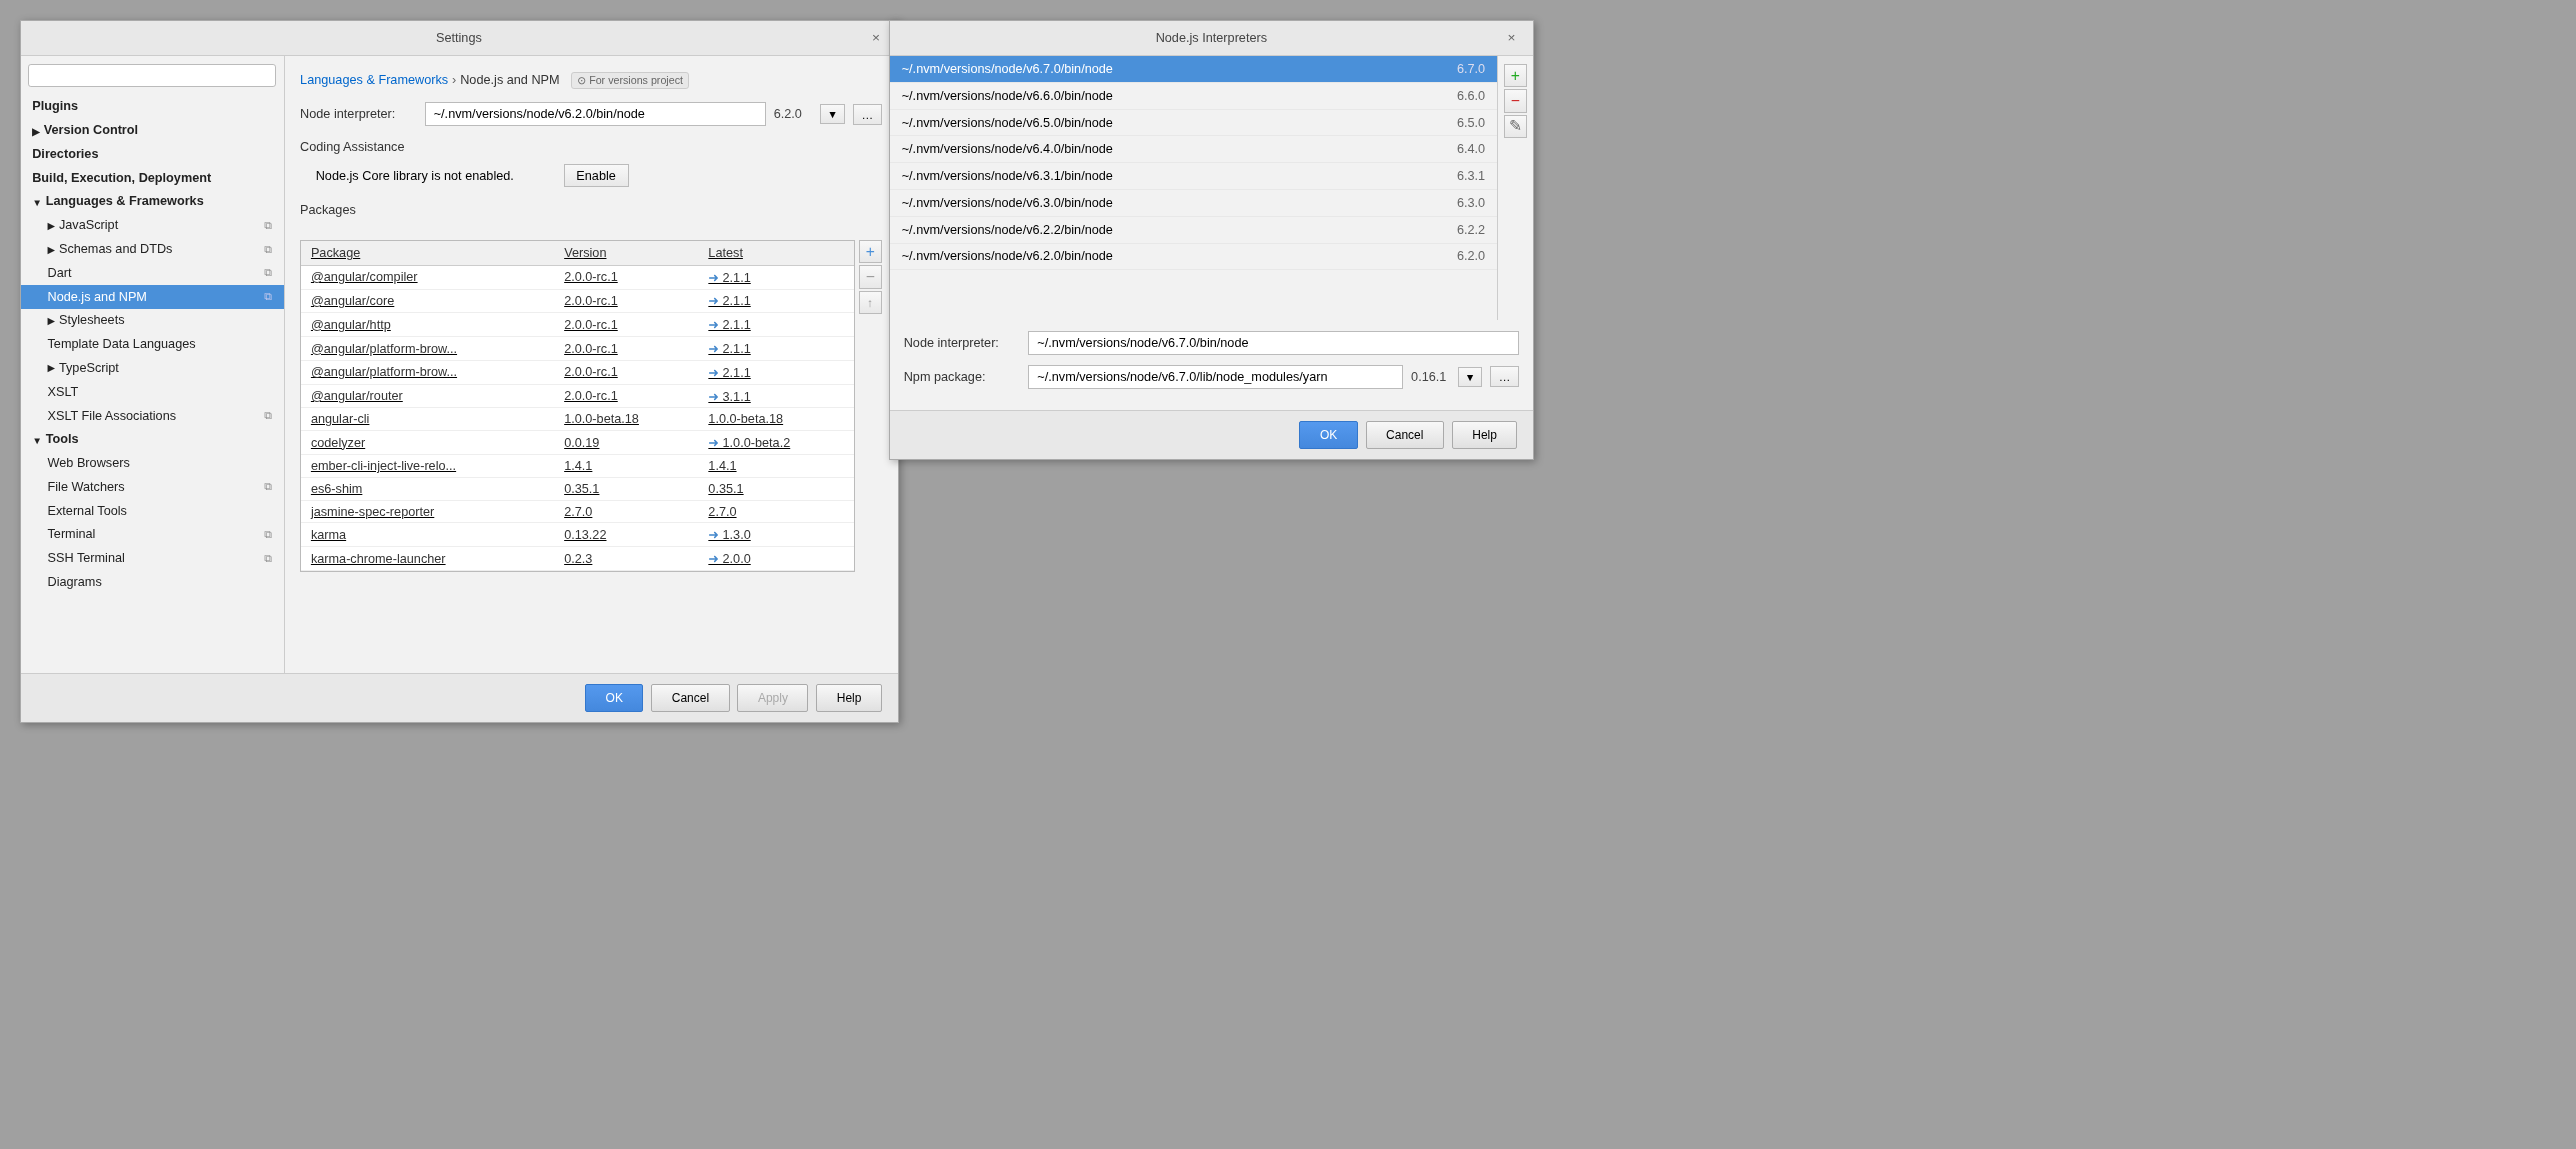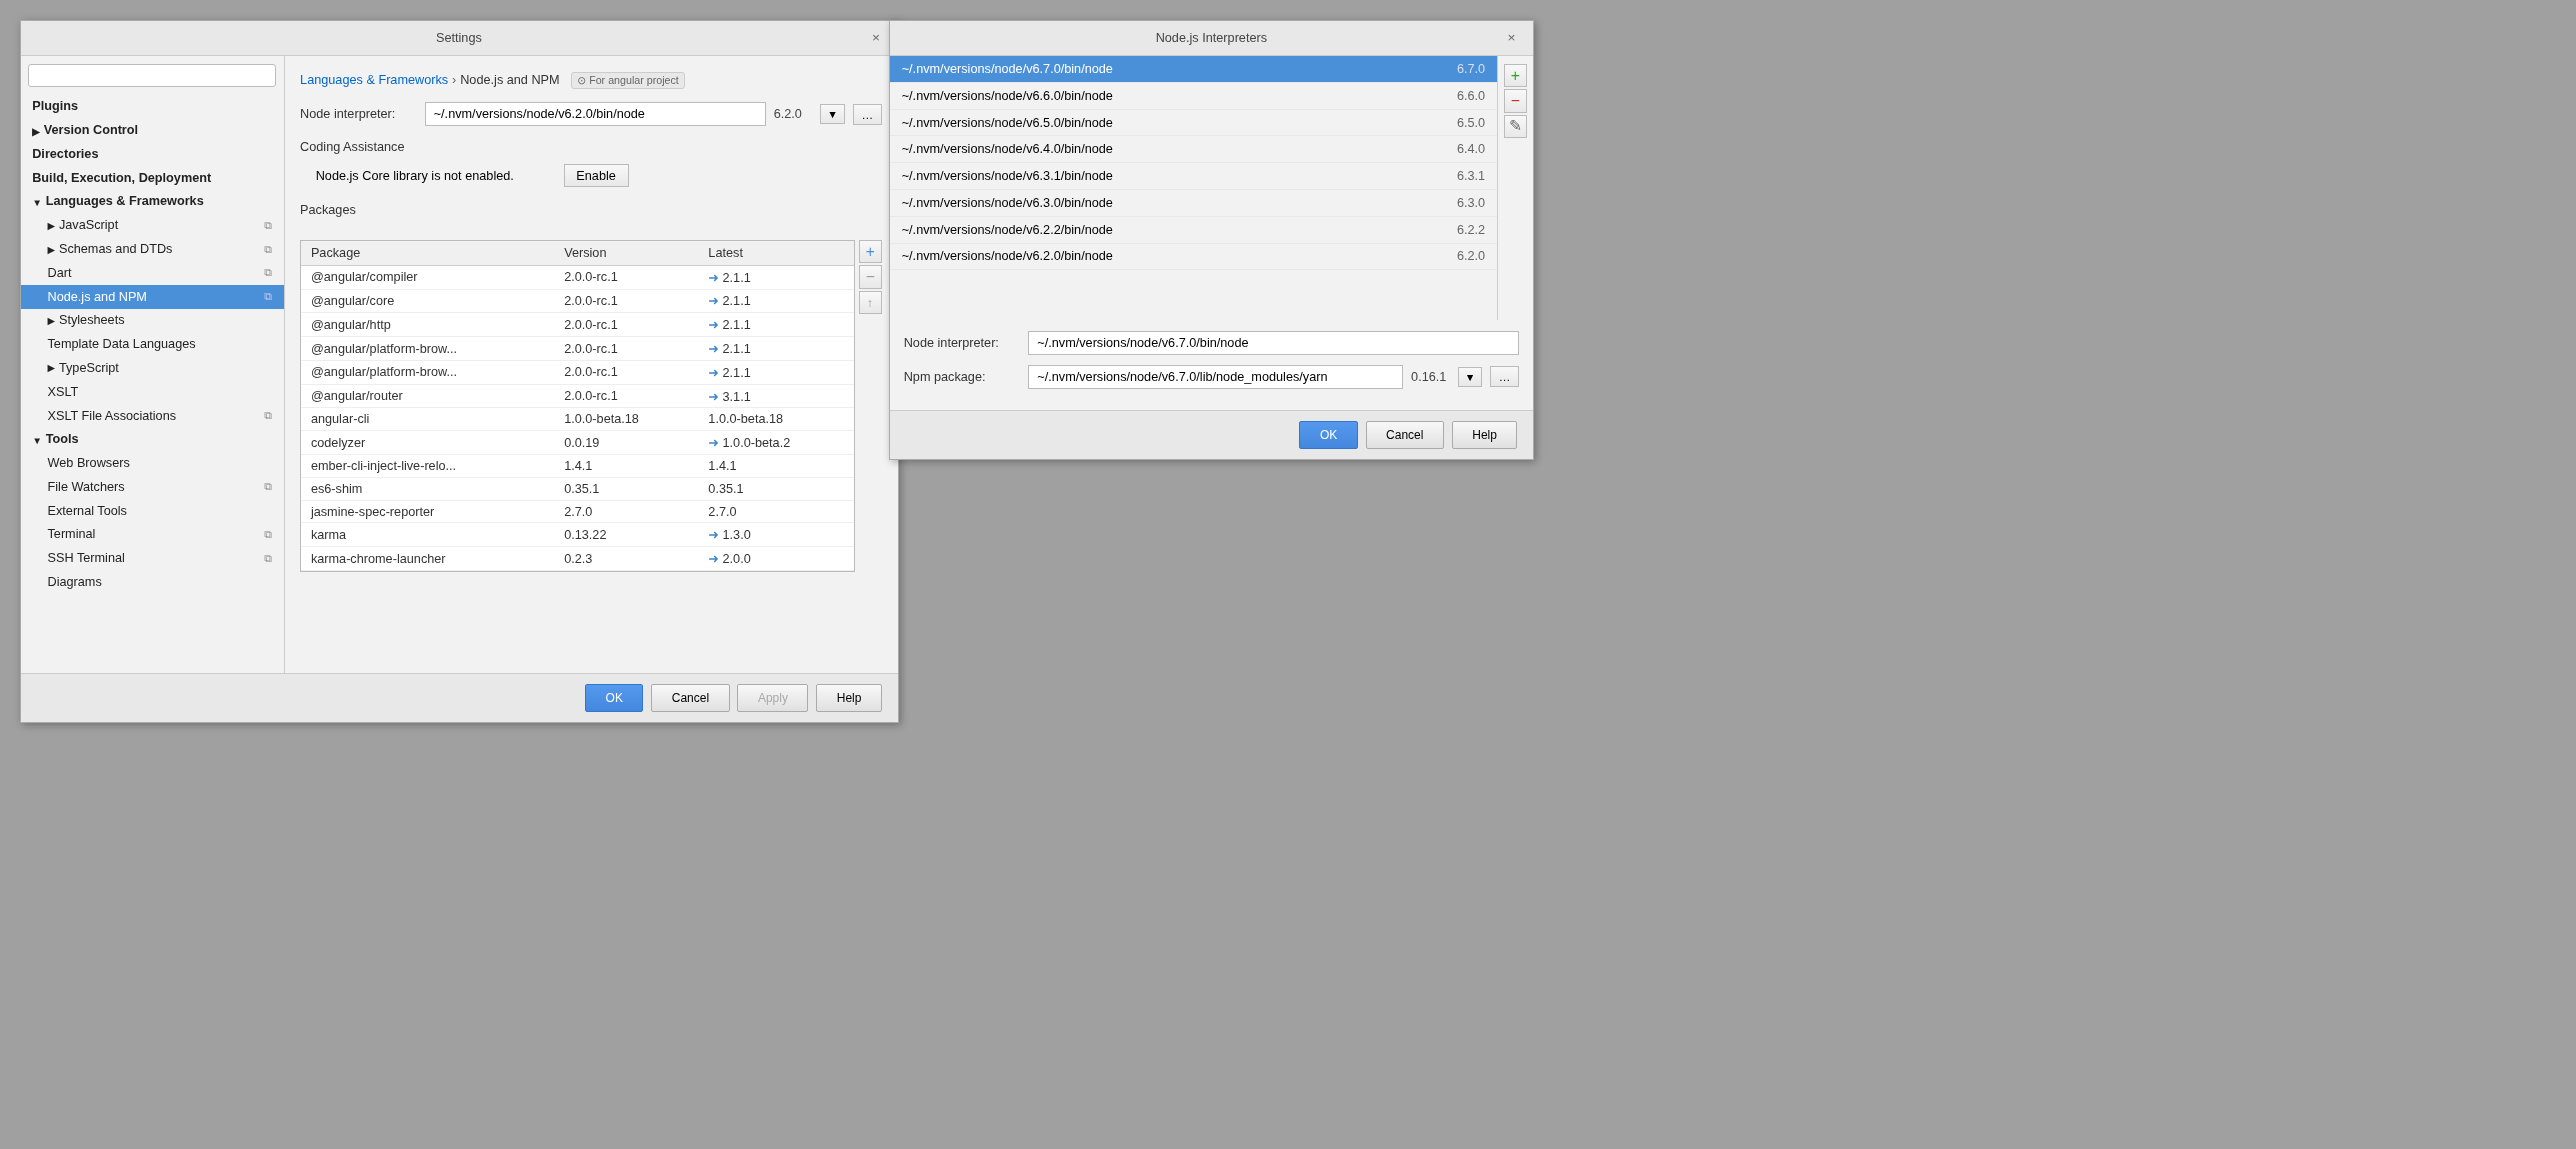--- a/index.html
+++ b/index.html
@@ -220,20 +220,21 @@
     .packages-container {
       display: flex;
       gap: 3.9px;
     }
 
     .packages-table-wrapper {
       flex: 1;
       border: 1px solid #bbb;
       background: white;
       overflow: hidden;
+      text-decoration: underline;
     }
 
     .packages-table {
       width: 100%;
       border-collapse: collapse;
       font-size: 12.7px;
     }
 
     .packages-table th {
       background: #f0f0f0;
@@ -521,21 +522,21 @@
       <div class="sidebar-item sidebar-indent">
         <span>Diagrams</span>
       </div>
     </div>
 
     <div class="main-content">
       <div class="breadcrumb">
         <span class="link">Languages &amp; Frameworks</span>
         <span class="sep">›</span>
         <span>Node.js and NPM</span>
-        <span class="badge">⊙ For angular project</span>
+        <span class="badge">⊙ For versions project</span>
       </div>
 
       <div class="field-row">
         <span class="field-label">Node interpreter:</span>
         <input class="field-input" type="text" value="~/.nvm/versions/node/v6.2.0/bin/node" style="">
         <span class="field-version">6.2.0</span>
         <button class="dropdown-btn">▼</button>
         <button class="ellipsis-btn">…</button>
       </div>
 

